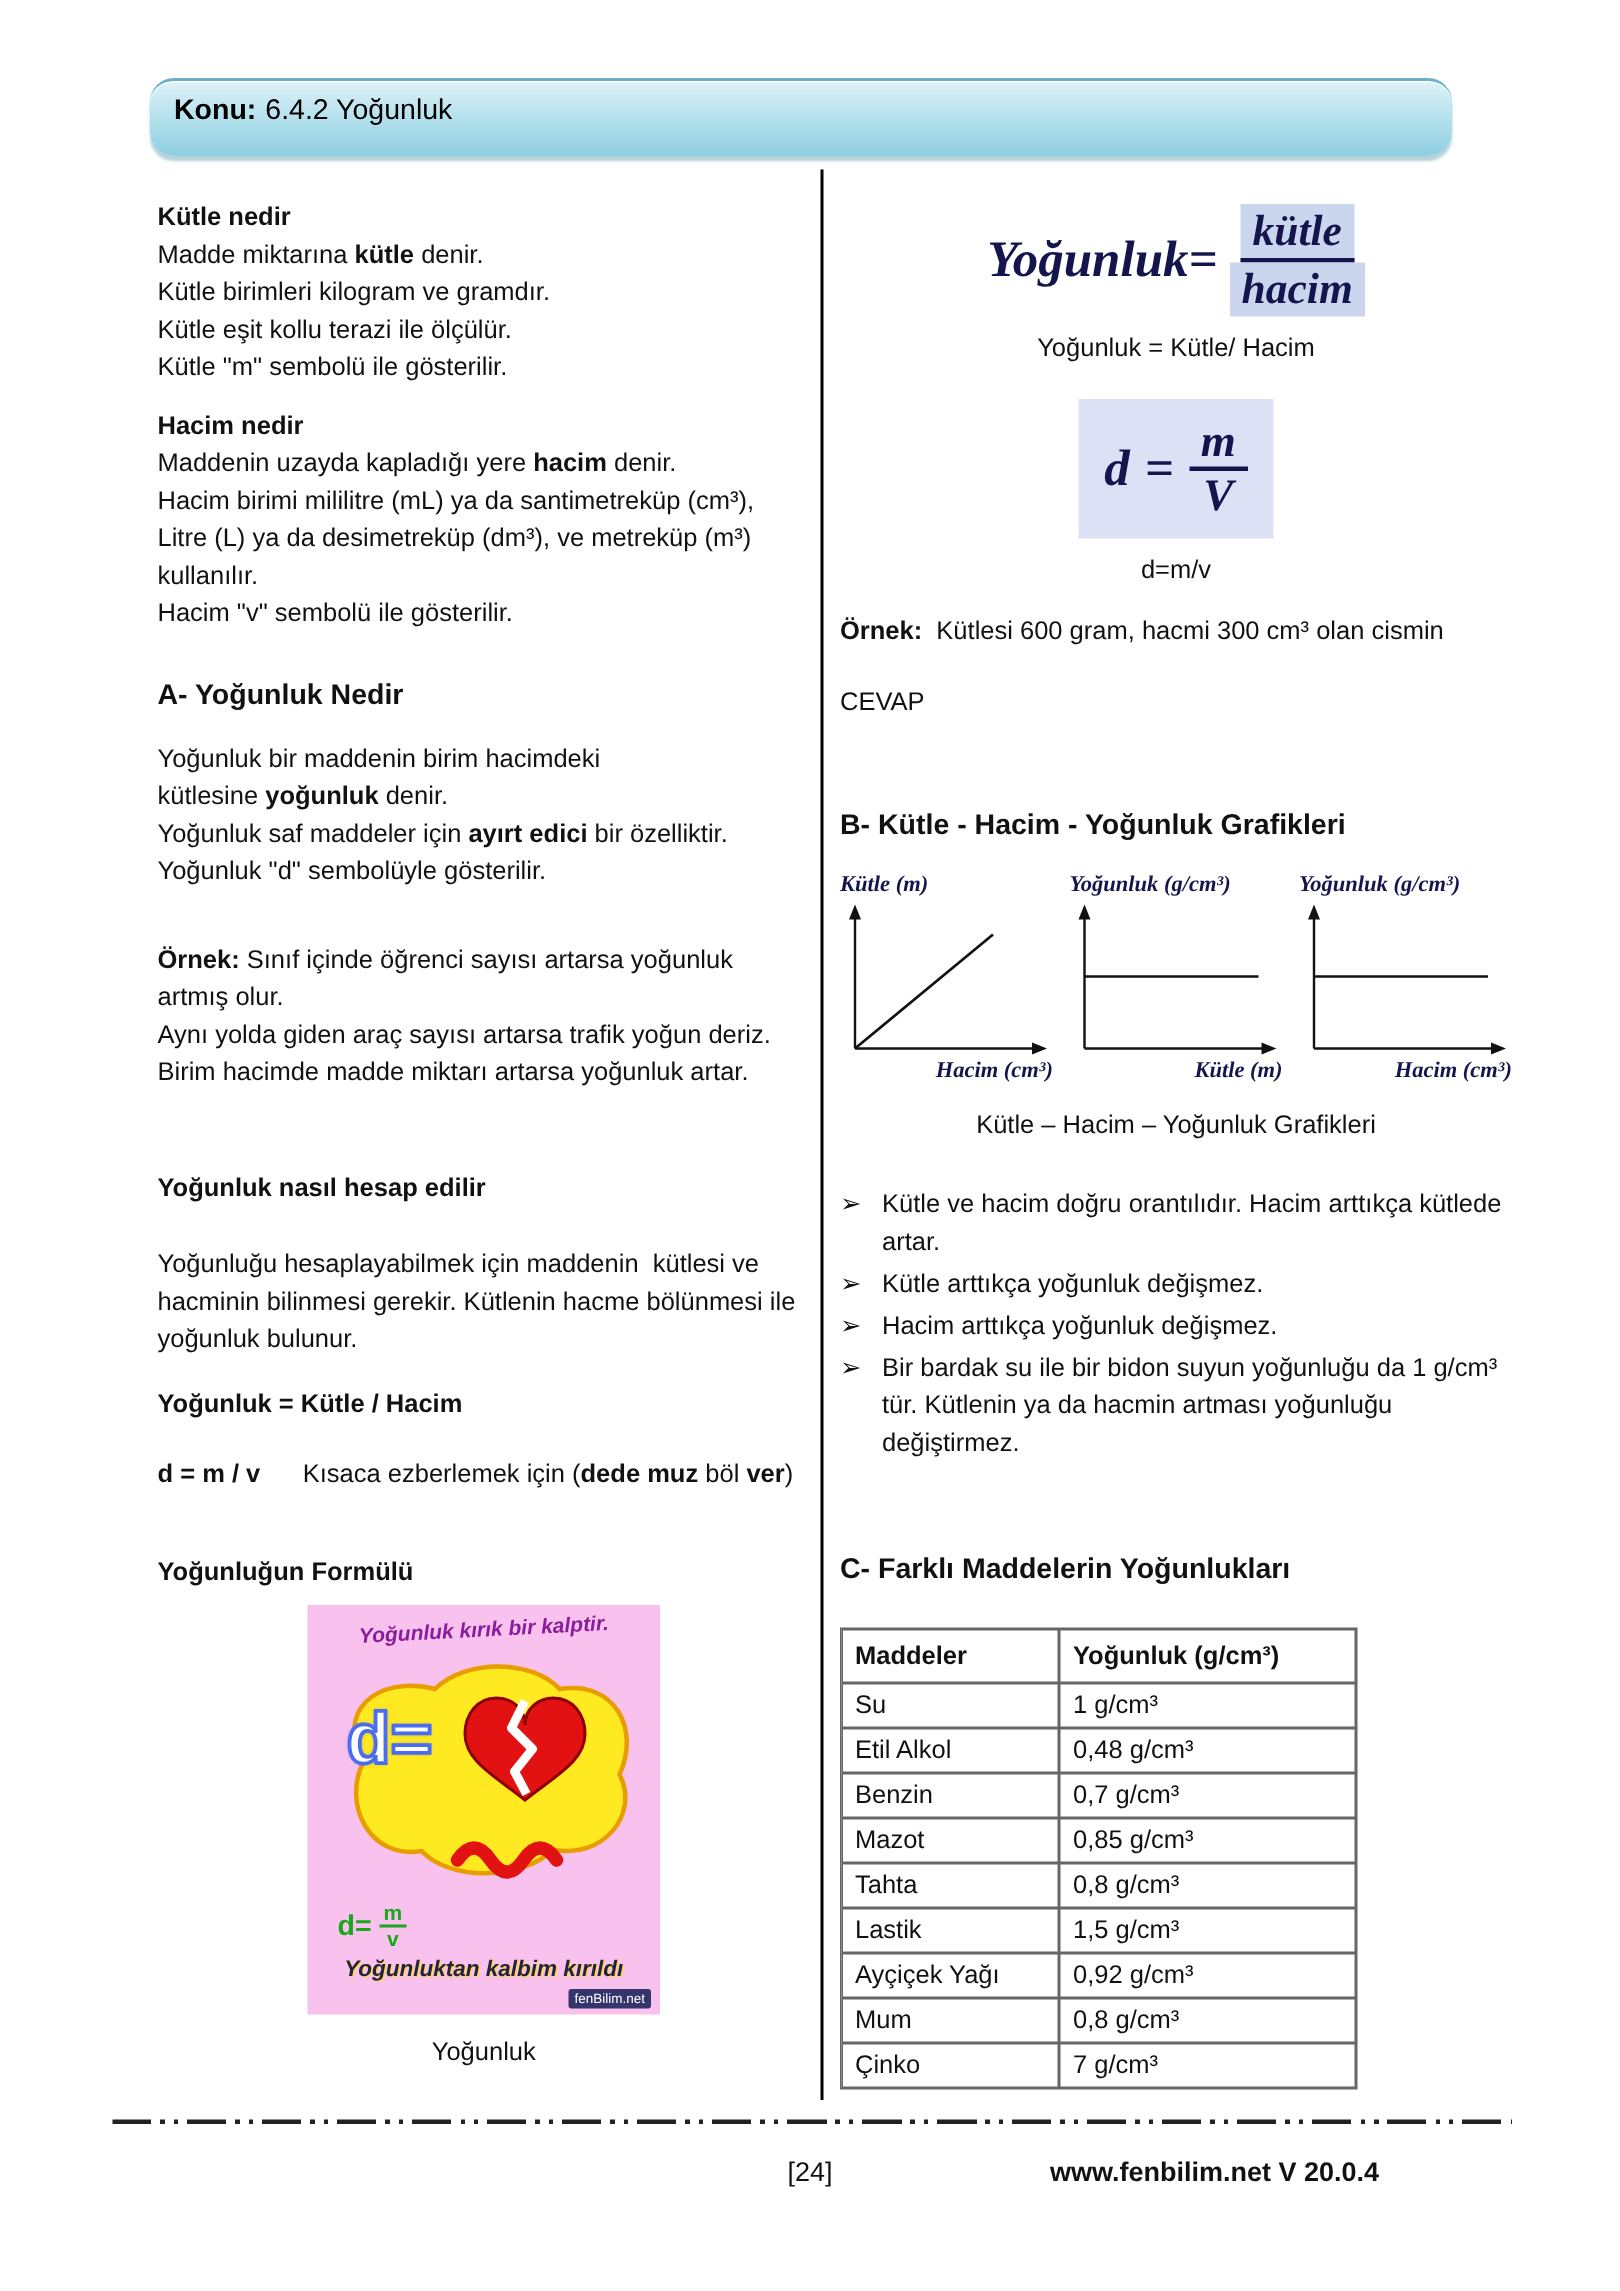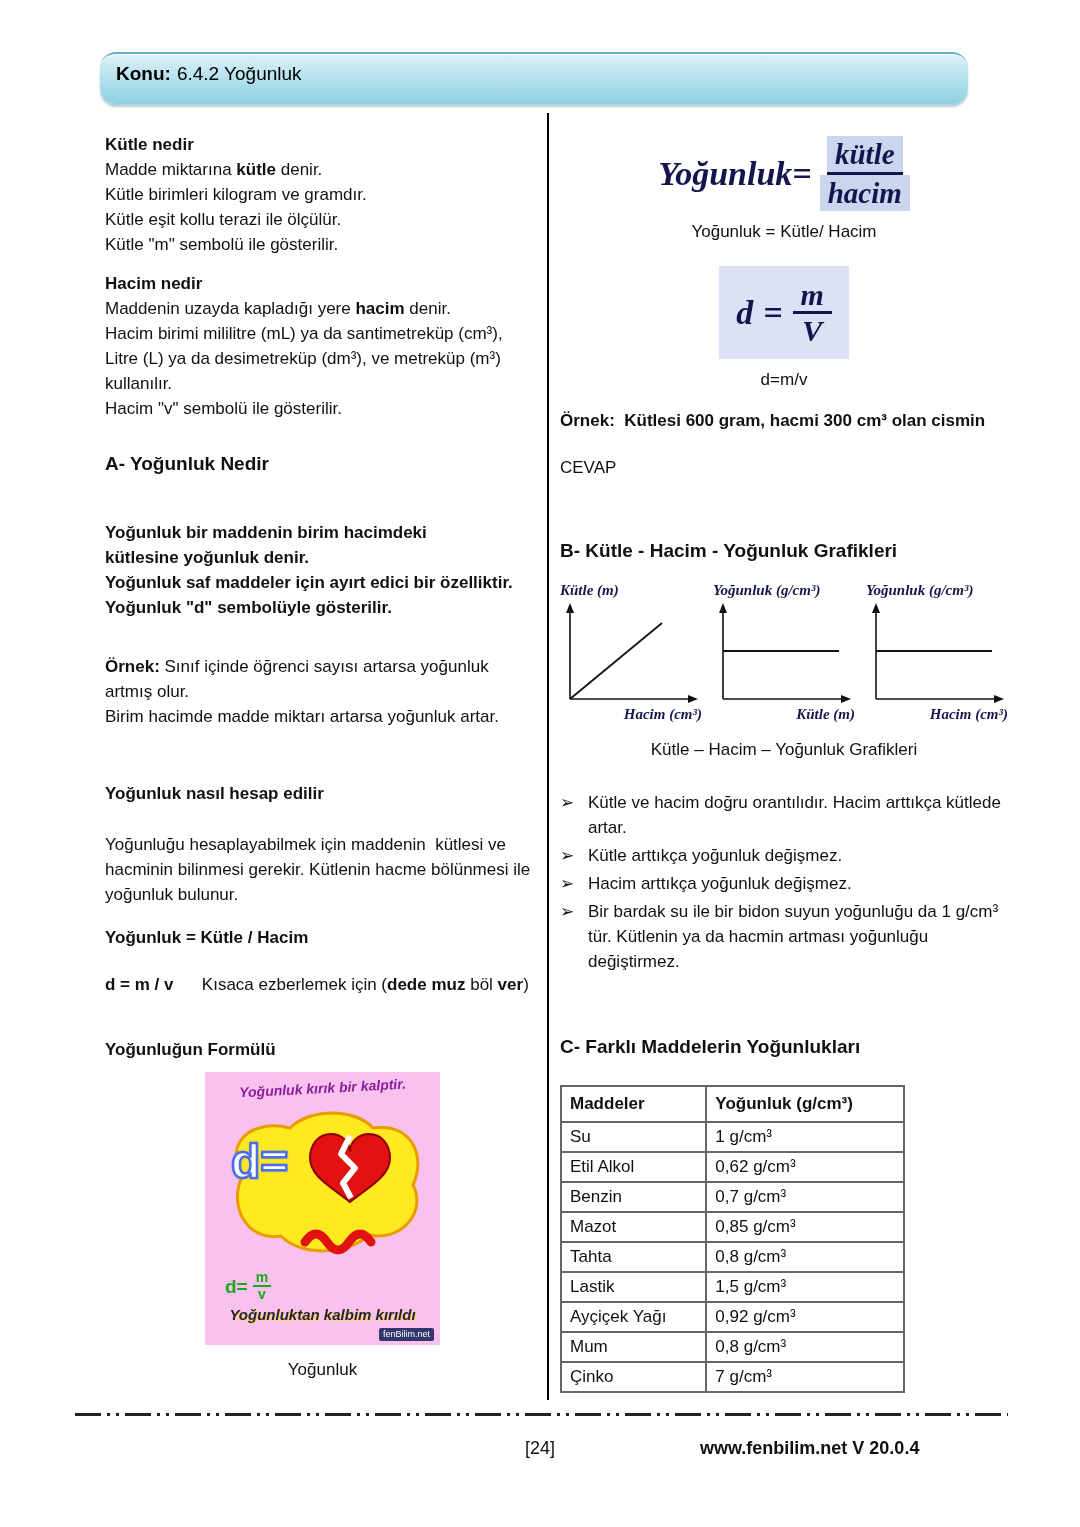--- a/index.html
+++ b/index.html
@@ -28,21 +28,21 @@
   
   .col-left  { position:absolute; left:105px; top:132px; width:432px; line-height:25px; }
   .col-right { position:absolute; left:560px; top:132px; width:448px; line-height:25px; }
 
   .line { white-space:pre-wrap; }
   .h-small { font-weight:bold; }
   .h-section { font-weight:bold; font-size:19px; }
 
   .blk-volume { margin-top:14px; }
   .blk-a-head { margin-top:30px; }
-  .blk-a-body { margin-top:44px;font-weight:bold; }
+  .blk-a-body { margin-top:17px; }
   .blk-example { margin-top:34px; }
   .blk-calc-head { margin-top:52px; }
   .blk-calc-body { margin-top:26px; }
   .blk-formula-line { margin-top:18px; }
   .blk-mnemonic { margin-top:22px; }
   .blk-formulu-head { margin-top:40px; }
 
   
   .cartoon { position:relative; width:235px; height:273px; margin:10px 0 0 100px; background:#f9c2ee; overflow:hidden; }
   .c-top { position:absolute; top:8px; left:0; width:100%; text-align:center; font-size:14px;
@@ -70,21 +70,21 @@
   .frac .den { padding:0 8px; background:#c9d6ee; }
   .formula-caption { margin-top:8px; text-align:center; }
 
   .dbox { width:130px; margin:22px auto 0; background:#dde1f6; display:flex; align-items:center;
     justify-content:center; gap:10px; padding:12px 8px;
     font-family:"Liberation Serif", serif; font-style:italic; font-weight:bold; font-size:34px; color:#15154d; line-height:34px; }
   .frac2 { display:flex; flex-direction:column; align-items:center; font-size:30px; line-height:33px; }
   .frac2 .num { border-bottom:3px solid #15154d; padding:0 8px; }
   .dbox-caption { margin-top:8px; text-align:center; }
 
-  .blk-ornek { margin-top:16px;font-weight:bold; }
+  .blk-ornek { margin-top:16px; }
   .blk-cevap { margin-top:22px; }
   .blk-bhead { margin-top:58px; }
 
   
   .graphs { display:flex; justify-content:space-between; margin-top:18px; }
   .graph { width:142px; font-family:"Liberation Serif", serif; color:#15154d; }
   .g-ylabel { font-style:italic; font-weight:bold; font-size:15px; height:20px; line-height:18px; }
   .g-xlabel { font-style:italic; font-weight:bold; font-size:15px; text-align:right; line-height:18px; }
   .g-svg { display:block; }
   .gcaption { margin-top:14px; text-align:center; }
@@ -139,20 +139,21 @@
     <div class="blk-a-body">
       <div class="line"><span>Yoğunluk bir maddenin birim hacimdeki</span></div>
       <div class="line"><span>kütlesine </span><b>yoğunluk</b><span> denir.</span></div>
       <div class="line"><span>Yoğunluk saf maddeler için </span><b>ayırt edici</b><span> bir özelliktir.</span></div>
       <div class="line"><span>Yoğunluk "d" sembolüyle gösterilir.</span></div>
     </div>
 
     <div class="blk-example">
       <div class="line"><b>Örnek:</b><span> Sınıf içinde öğrenci sayısı artarsa yoğunluk</span></div>
       <div class="line"><span>artmış olur.</span></div>
+      <div class="line"><span>Aynı yolda giden araç sayısı artarsa trafik yoğun deriz.</span></div>
       <div class="line"><span>Birim hacimde madde miktarı artarsa yoğunluk artar.</span></div>
     </div>
 
     <div class="h-small blk-calc-head">Yoğunluk nasıl hesap edilir</div>
     <div class="blk-calc-body">
       <div class="line"><span>Yoğunluğu hesaplayabilmek için maddenin  kütlesi ve</span></div>
       <div class="line"><span>hacminin bilinmesi gerekir. Kütlenin hacme bölünmesi ile</span></div>
       <div class="line"><span>yoğunluk bulunur.</span></div>
     </div>
 
@@ -280,21 +281,21 @@
           <tr>
         <th>Maddeler</th>
         <th>Yoğunluk (g/cm³)</th>
       </tr>
       <tr>
         <td>Su</td>
         <td>1 g/cm³</td>
       </tr>
       <tr>
         <td>Etil Alkol</td>
-        <td>0,62 g/cm³</td>
+        <td>0,48 g/cm³</td>
       </tr>
       <tr>
         <td>Benzin</td>
         <td>0,7 g/cm³</td>
       </tr>
       <tr>
         <td>Mazot</td>
         <td>0,85 g/cm³</td>
       </tr>
       <tr>

